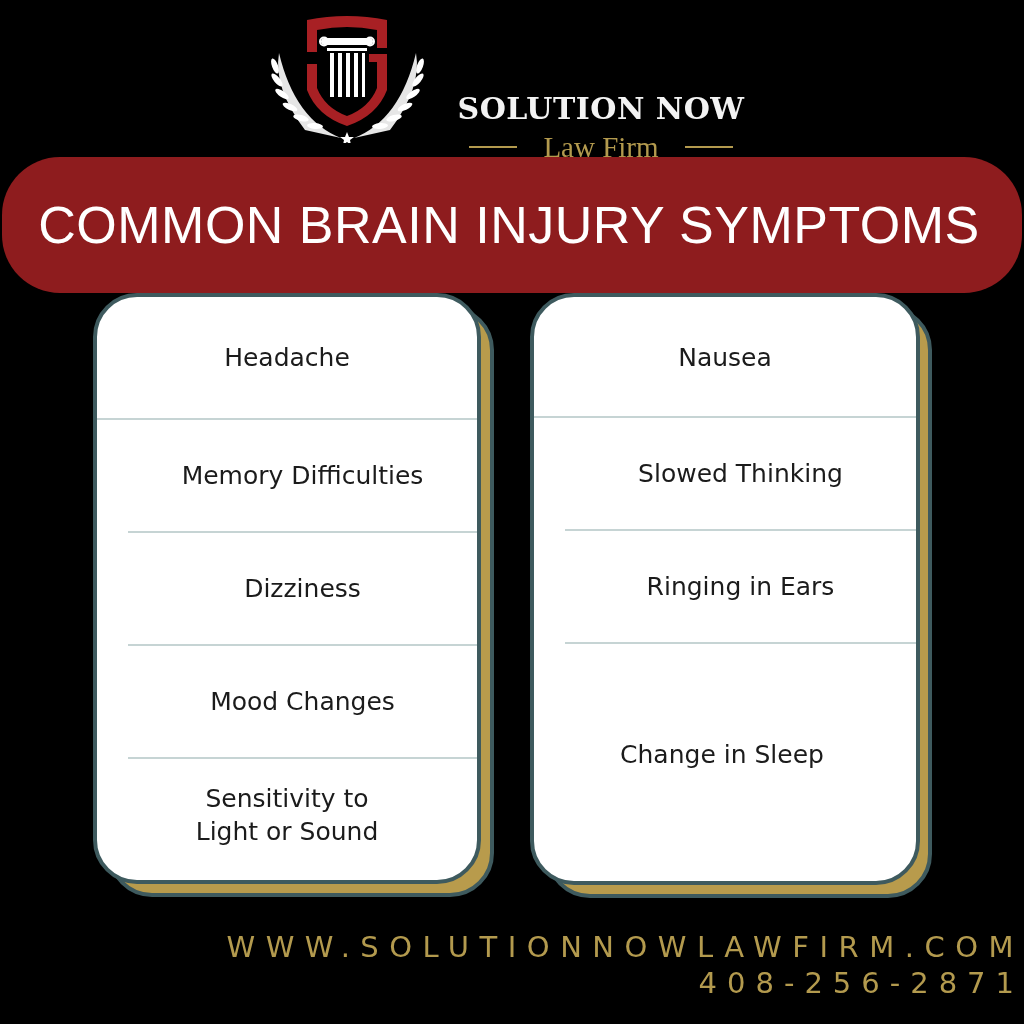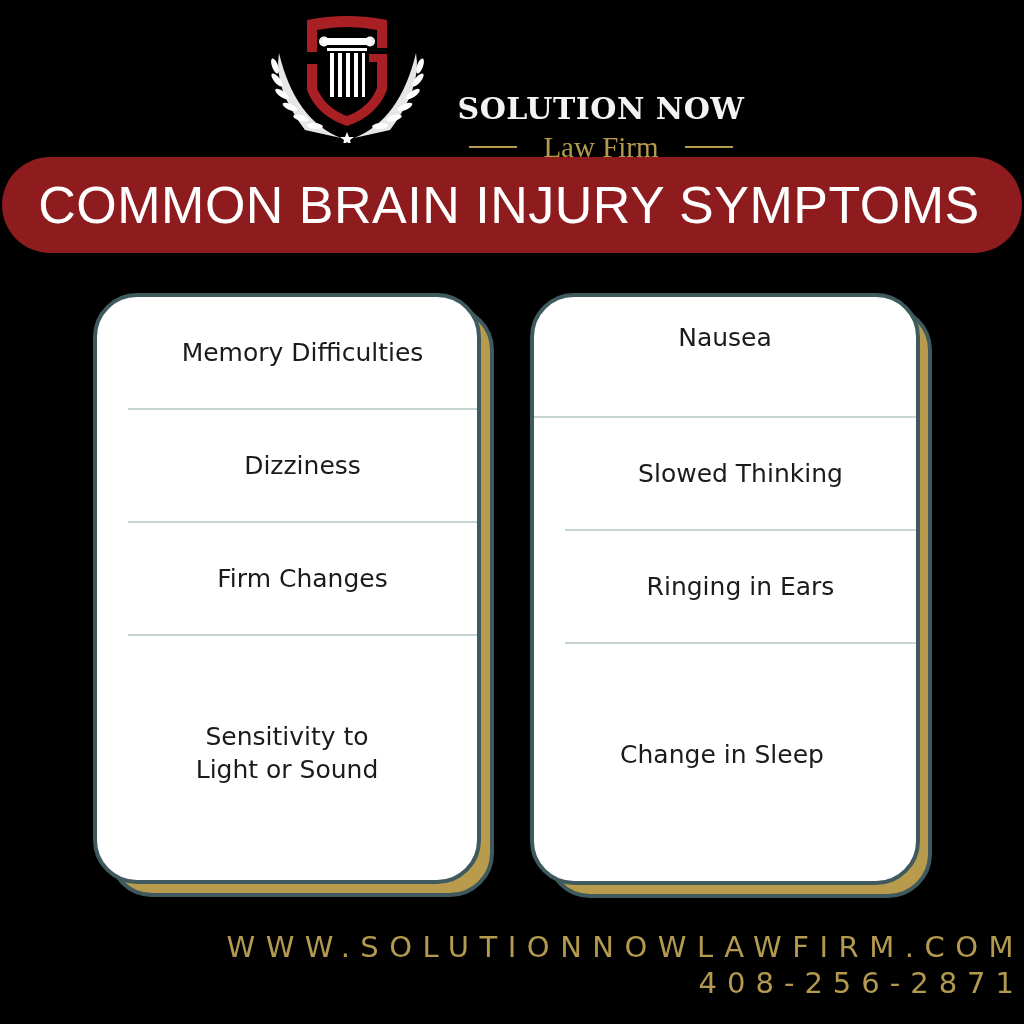--- a/index.html
+++ b/index.html
@@ -12,21 +12,21 @@
   .brand-name {
     font-family: "DejaVu Serif", "Liberation Serif", serif; font-weight: bold;
     color: #f3f3f3; font-size: 30px; letter-spacing: 0.5px; line-height: 34px; white-space: nowrap;
   }
   .brand-sub { display: flex; align-items: center; justify-content: center; gap: 26px; margin-top: 6px; }
   .brand-sub .rule { width: 48px; height: 2px; background: #b39a4e; }
   .brand-sub .txt {
     font-family: "Liberation Serif", "DejaVu Serif", serif; color: #b39a4e; font-size: 29px; line-height: 30px;
   }
   .banner {
-    position: absolute; left: 2px; top: 157px; width: 1020px; height: 96px;
+    position: absolute; left: 2px; top: 157px; width: 1020px; height: 136px;
     background: #8e1c1e; border-radius: 58px;
     display: flex; align-items: center; justify-content: center;
   }
   .banner-title {
     color: #fff; font-family: "Liberation Sans", "DejaVu Sans", sans-serif; font-size: 52px;
     letter-spacing: 0.5px; white-space: nowrap; padding-right: 6px;
   }
   .card-back {
     position: absolute; background: #b89b4c; border: 4px solid #3e5a5e; border-radius: 44px; box-sizing: border-box;
   }
@@ -96,29 +96,30 @@
     <span class="rule"></span>
   </div>
 </div>
 
 <div class="banner">
   <div class="banner-title">COMMON BRAIN INJURY SYMPTOMS</div>
 </div>
 
 <div class="card-back" style="left:108px; top:306px; width:386px; height:591px;"></div>
 <div class="card" style="left:93px; top:293px; width:388px; height:591px;">
+  <div class="row first">Headache</div>
   <div class="row mid">Memory Difficulties</div>
   <div class="row mid">Dizziness</div>
-  <div class="row mid">Firm Changes</div>
+  <div class="row mid">Mood Changes</div>
   <div class="row last" style="white-space:pre-line; padding-bottom:10px;">Sensitivity to
 Light or Sound</div>
 </div>
 
 <div class="card-back" style="left:546px; top:306px; width:386px; height:592px;"></div>
 <div class="card" style="left:530px; top:293px; width:390px; height:592px;">
-  <div class="row first" style="align-items:flex-start; padding-top:24px; box-sizing:border-box;">Nausea</div>
+  <div class="row first" style="align-items:flex-start; padding-top:44px; box-sizing:border-box;">Nausea</div>
   <div class="row mid">Slowed Thinking</div>
   <div class="row mid">Ringing in Ears</div>
   <div class="row last" style="padding-right:6px; padding-bottom:16px;">Change in Sleep</div>
 </div>
 
 <div class="footer footer-url">WWW.SOLUTIONNOWLAWFIRM.COM</div>
 <div class="footer footer-phone">408-256-2871</div>
 
 </body></html>

